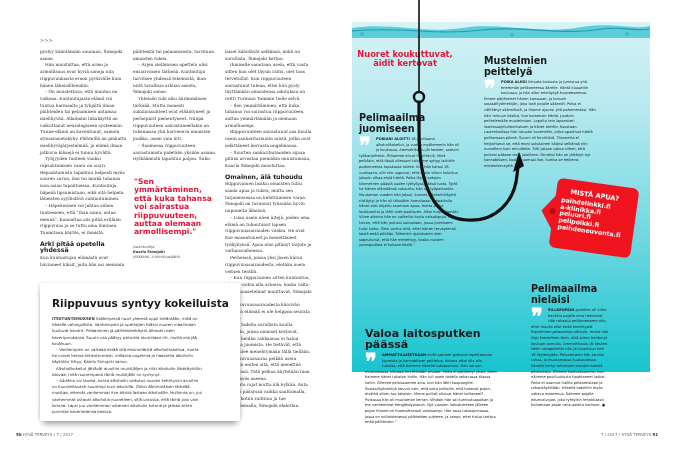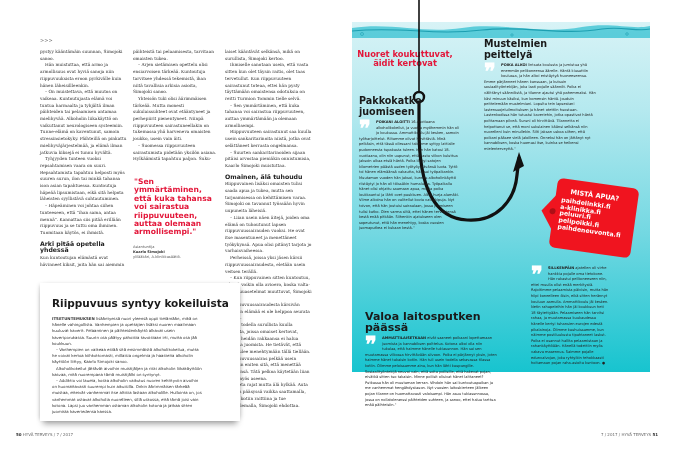--- a/index.html
+++ b/index.html
@@ -33,21 +33,21 @@
 #folio-right{right:16px;top:432px;}
 .folio b{color:#333;}
 
 
 .teal{position:absolute;left:15px;top:22px;width:298px;height:350px;background:linear-gradient(180deg,#d8f3f6 0%,#b5e9ef 25%,#74d8e2 60%,#17c4cf 100%);}
 .wave{position:absolute;left:15px;top:22px;width:298px;height:16px;}
 
 .kicker{position:absolute;left:350px;top:50px;width:110px;text-align:center;font-family:"DejaVu Sans",sans-serif;font-weight:bold;color:#e3173a;font-size:8.3px;line-height:9px;}
 
 .story{position:absolute;font-family:"DejaVu Sans",sans-serif;color:#1a1a1a;}
-.story h2{font-size:9.6px;line-height:11px;font-weight:bold;color:#1a1a1a;margin-bottom:3px;}
+.story h2{font-size:9.6px;line-height:11px;font-weight:bold;color:#1a1a1a;margin-bottom:3px;margin-top:17px;}
 .story .body{font-size:3.6px;line-height:5.6px;color:#222;position:relative;}
 .story .body .lead{font-weight:bold;}
 .story .q{position:absolute;left:0;top:-2px;font-size:22px;line-height:20px;font-weight:bold;color:#fff;font-family:"DejaVu Serif",serif;}
 .story .body .txt{display:block;}
 .story .body .txt::before{content:"";float:left;width:17px;height:12px;}
 
 #story1{left:359px;top:95px;width:102px;}
 #story2{left:484px;top:38px;width:113px;}
 #story3{left:365px;top:311px;width:132px;}
 #story4{left:531px;top:266px;width:78px;}
@@ -135,21 +135,21 @@
   <div class="kicker" style="left:13px;top:50px;">Nuoret koukuttuvat, äidit kertovat</div>
 
   <svg style="position:absolute;left:0;top:0;width:337px;height:450px;pointer-events:none;" viewBox="0 0 337 450">
     <line x1="82" y1="0" x2="82" y2="92" stroke="#111" stroke-width="1.6"></line>
     <circle cx="82" cy="97" r="5" fill="none" stroke="#111" stroke-width="2.4"></circle>
     <path d="M82 102 L82 130 C82 175 92 218 130 220 C160 222 178 200 180 175 L182 158" fill="none" stroke="#111" stroke-width="3.2" stroke-linecap="round"></path>
     <path d="M182 152 L176 172 L187 166 Z" fill="#111"></path>
   </svg>
 
   <div id="story1" class="story" style="left:22px;">
-    <h2>Pakkokatko juomiseen</h2>
+    <h2>Pelimaailma juomiseen</h2>
     <div class="body">
       <span class="q">❞</span>
       <span class="txt"><span class="lead">POIKANI ALOITTI</span> <span>16-vuotiaana alkoholikokeilut, ja vuotta myöhemmin hän oli jo koukussa. Ammattikoulu jäi kesken, samoin työharjoittelut. Riitamme olivat hirvittäviä. Minä pelkäsin, että tässä ollessani talomme syttyy lattialle pudonneesta tupakasta tuleen. Kun hän katosi 18-vuotiaana, olin niin uupunut, että vasta viikon kuluttua jaksoin alkaa etsiä häntä. Poika löytyi satojen kilometrien päästä uuden työtyöystävänsä luota. Tyttö toi hänen elämäänsä vakautta, hän sai työpaikankin. Muutaman vuoden hän jaksoi, kunnes alkoholinkäyttö riistäytyi jo hän oli töissäkin humalassa. Työpaikalla hänet olisi ohjattu saamaan apua, mutta poika loukkaantui ja lähti ovet paukkuen. Alkoi hurja alamäki. Viime aikoina hän on valitellut kovia vatsakipuja. Nyt toivon, että hän joutuisi sairaalaan, jossa juomiseen tulisi katko. Olen varma siitä, ettei hänen terveytensä kestä enää pitkään. Siihenkin ajatukseen olen sopeutunut, että hän menehtyy, koska vuosien juomaputkea ei kukaan kestä."</span></span>
     </div>
   </div>
 
   <div id="story2" class="story" style="left:147px;">
     <h2>Mustelmien peittelyä</h2>
     <div class="body">
       <span class="q">❞</span>
@@ -159,20 +159,21 @@
 
   <div id="story3" class="story" style="left:28px;">
     <h2>Valoa laitosputken päässä</h2>
     <div class="body">
       <span class="q">❞</span>
       <span class="txt"><span class="lead">AMMATTILAISETKAAN</span> <span>eivät saaneet poikaani lopettamaan juomista ja kannabiksen polttelua. Kotona alkoi olla niin tukalaa, että haimme hänelle tukiasunnon. Hän sai sen muutamassa viikossa hirvittävään siivoon. Poika ei pärjännyt yksin, joten haimme hänet takaisin kotiin. Hän tuli usein todella sekavassa tilassa kotiin. Olimme peloissamme aina, kun hän lähti kaupungille. Sosiaalityöntekijä neuvoi vain, että soita poliisille, että hakevat pojan, eivätkä sitten tuo takaisin. Minne poliisit olisivat hänet laittaneet? Putkassa hän oli muutaman kerran. Vihdoin hän sai kuntoutuspaikan ja me vanhemmat hengähdystauon. Nyt vuosien laitoskierteen jälkeen pojan tilanne on huomattavasti valoisampi. Hän asuu tukiasunnossa, jossa on nollatoleranssi päihteiden suhteen, ja sanoo, ettei halua tarttua enää päihteisiin."</span></span>
     </div>
   </div>
 
   <div id="story4" class="story" style="left:194px;">
+    <h2>Pelimaailma nielaisi</h2>
     <div class="body">
       <span class="q">❞</span>
       <span class="txt"><span class="lead">SILLKENPÄIN</span> <span>ajatellen oli virhe hankkia pojalle oma tietokone. Hän rakastui pelikoneeseen niin, ettei muulla ollut enää merkitystä. Rajoitimme pelaamista päivisin, mutta hän hiipi koneelleen öisin, eikä sitten herännyt kouluun aamulla. Ammattikoulu jäi kesken. Netin rahapeleihin hän jäi koukkuun heti 18 täytettyään. Pelaamiseen hän tarvitsi rahaa, ja muutamassa kuukaudessa hänelle kertyi tuhansien eurojen edestä pikalainoja. Olimme kauhuissamme, kun näimme postiluukusta tipahtaneet laskut. Poika ei osannut hallita pelaamistaan ja rahankäyttöään. Hänellä todettiin myös vakava masennus. Saimme pojalle edunvalvojan, joka ryhtyikin tehokkaasti hoitamaan pojan raha-asioita kuntoon. ●</span></span>
     </div>
   </div>
 
   <div class="tag" style="left:216px;">
     <span class="hole"></span>
   </div>
   <div class="tagtext" style="left:226px;">

